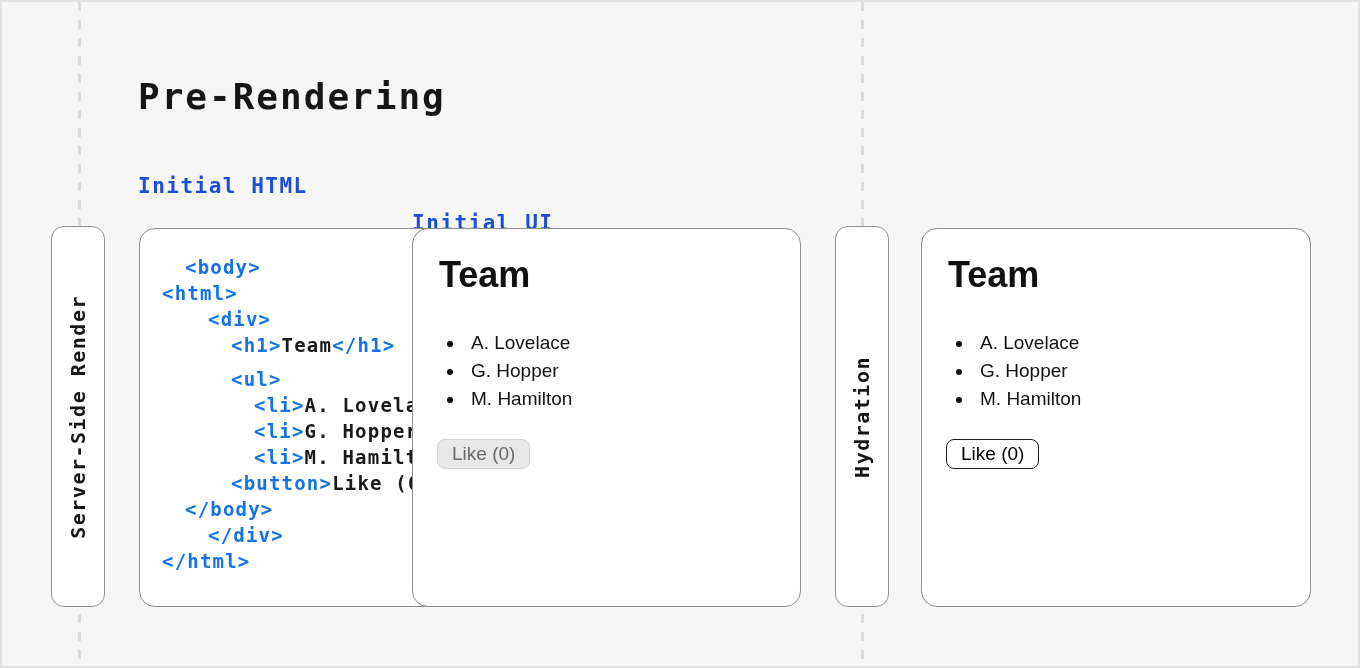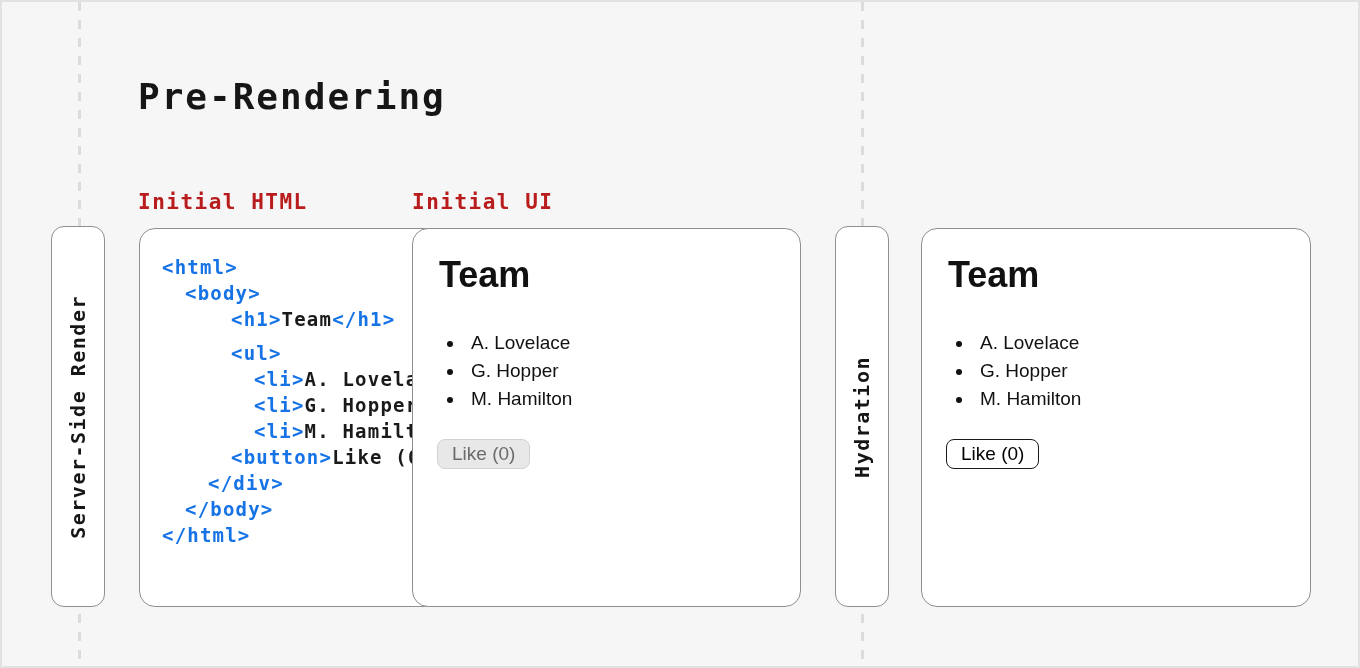--- a/index.html
+++ b/index.html
@@ -11,26 +11,26 @@
   .dash-line {
     position:absolute; top:0; bottom:0; width:3px; z-index:0;
     background:repeating-linear-gradient(to bottom,#dcdcdc 0 9px,transparent 9px 18px);
   }
   .title {
     position:absolute; left:136px; top:74px; margin:0;
     font-family:"DejaVu Sans Mono", monospace; font-size:36px; font-weight:600;
     letter-spacing:2px; color:#161616;
   }
   .col-label {
-    position:absolute; top:188px;
+    position:absolute; top:172px;
     font-family:"DejaVu Sans Mono", monospace; font-size:21px; font-weight:600;
-    letter-spacing:1.5px; color:#b91c1c;
+    letter-spacing:1.5px; color:#1d4ed8;
   }
   .label-initial-html { left:136px; }
-  .label-initial-ui   { left:410px; }
+  .label-initial-ui   { left:410px;margin-top:37px; }
   .label-interactive-ui { left:921px; }
 
   .step-box {
     position:absolute; top:224px; width:54px; height:381px; z-index:1;
     background:#ffffff; border:1.5px solid #8f8f8f; border-radius:13px;
     box-sizing:border-box; display:flex; align-items:center; justify-content:center;
   }
   .step-server { left:49px; }
   .step-hydration { left:833px; }
   .vtext {
@@ -88,30 +88,31 @@
 
   <div class="col-label label-initial-html">Initial HTML</div>
   <div class="col-label label-initial-ui">Initial UI</div>
 
   <div class="step-box step-server">
     <span class="vtext">Server-Side Render</span>
   </div>
 
   <div class="panel code-panel">
     <div>
+        <div class="code-line" style="padding-left: 23px;"><span class="tag">&lt;body&gt;</span></div>
         <div class="code-line" style="padding-left: 0px;"><span class="tag">&lt;html&gt;</span></div>
-        <div class="code-line" style="padding-left: 23px;"><span class="tag">&lt;body&gt;</span></div>
+        <div class="code-line" style="padding-left: 46px;"><span class="tag">&lt;div&gt;</span></div>
         <div class="code-line" style="padding-left: 69px;"><span class="tag">&lt;h1&gt;</span><span class="plain">Team</span><span class="tag">&lt;/h1&gt;</span></div>
         <div class="code-line" style="padding-left: 69px; margin-top: 8px;"><span class="tag">&lt;ul&gt;</span></div>
         <div class="code-line" style="padding-left: 92px;"><span class="tag">&lt;li&gt;</span><span class="plain">A. Lovelace</span><span class="tag">&lt;/li&gt;</span></div>
         <div class="code-line" style="padding-left: 92px;"><span class="tag">&lt;li&gt;</span><span class="plain">G. Hopper</span><span class="tag">&lt;/li&gt;</span></div>
         <div class="code-line" style="padding-left: 92px;"><span class="tag">&lt;li&gt;</span><span class="plain">M. Hamilton</span><span class="tag">&lt;/li&gt;</span></div>
         <div class="code-line" style="padding-left: 69px;"><span class="tag">&lt;button&gt;</span><span class="plain">Like (0)</span><span class="tag">&lt;/button&gt;</span></div>
+        <div class="code-line" style="padding-left: 23px;"><span class="tag">&lt;/body&gt;</span></div>
         <div class="code-line" style="padding-left: 46px;"><span class="tag">&lt;/div&gt;</span></div>
-        <div class="code-line" style="padding-left: 23px;"><span class="tag">&lt;/body&gt;</span></div>
         <div class="code-line" style="padding-left: 0px;"><span class="tag">&lt;/html&gt;</span></div>
       </div>
   </div>
 
   <div class="panel ui-panel ui-initial">
     <h2 class="ui-heading">Team</h2>
     <ul class="member-list">
         <li>A. Lovelace</li>
         <li>G. Hopper</li>
         <li>M. Hamilton</li>

